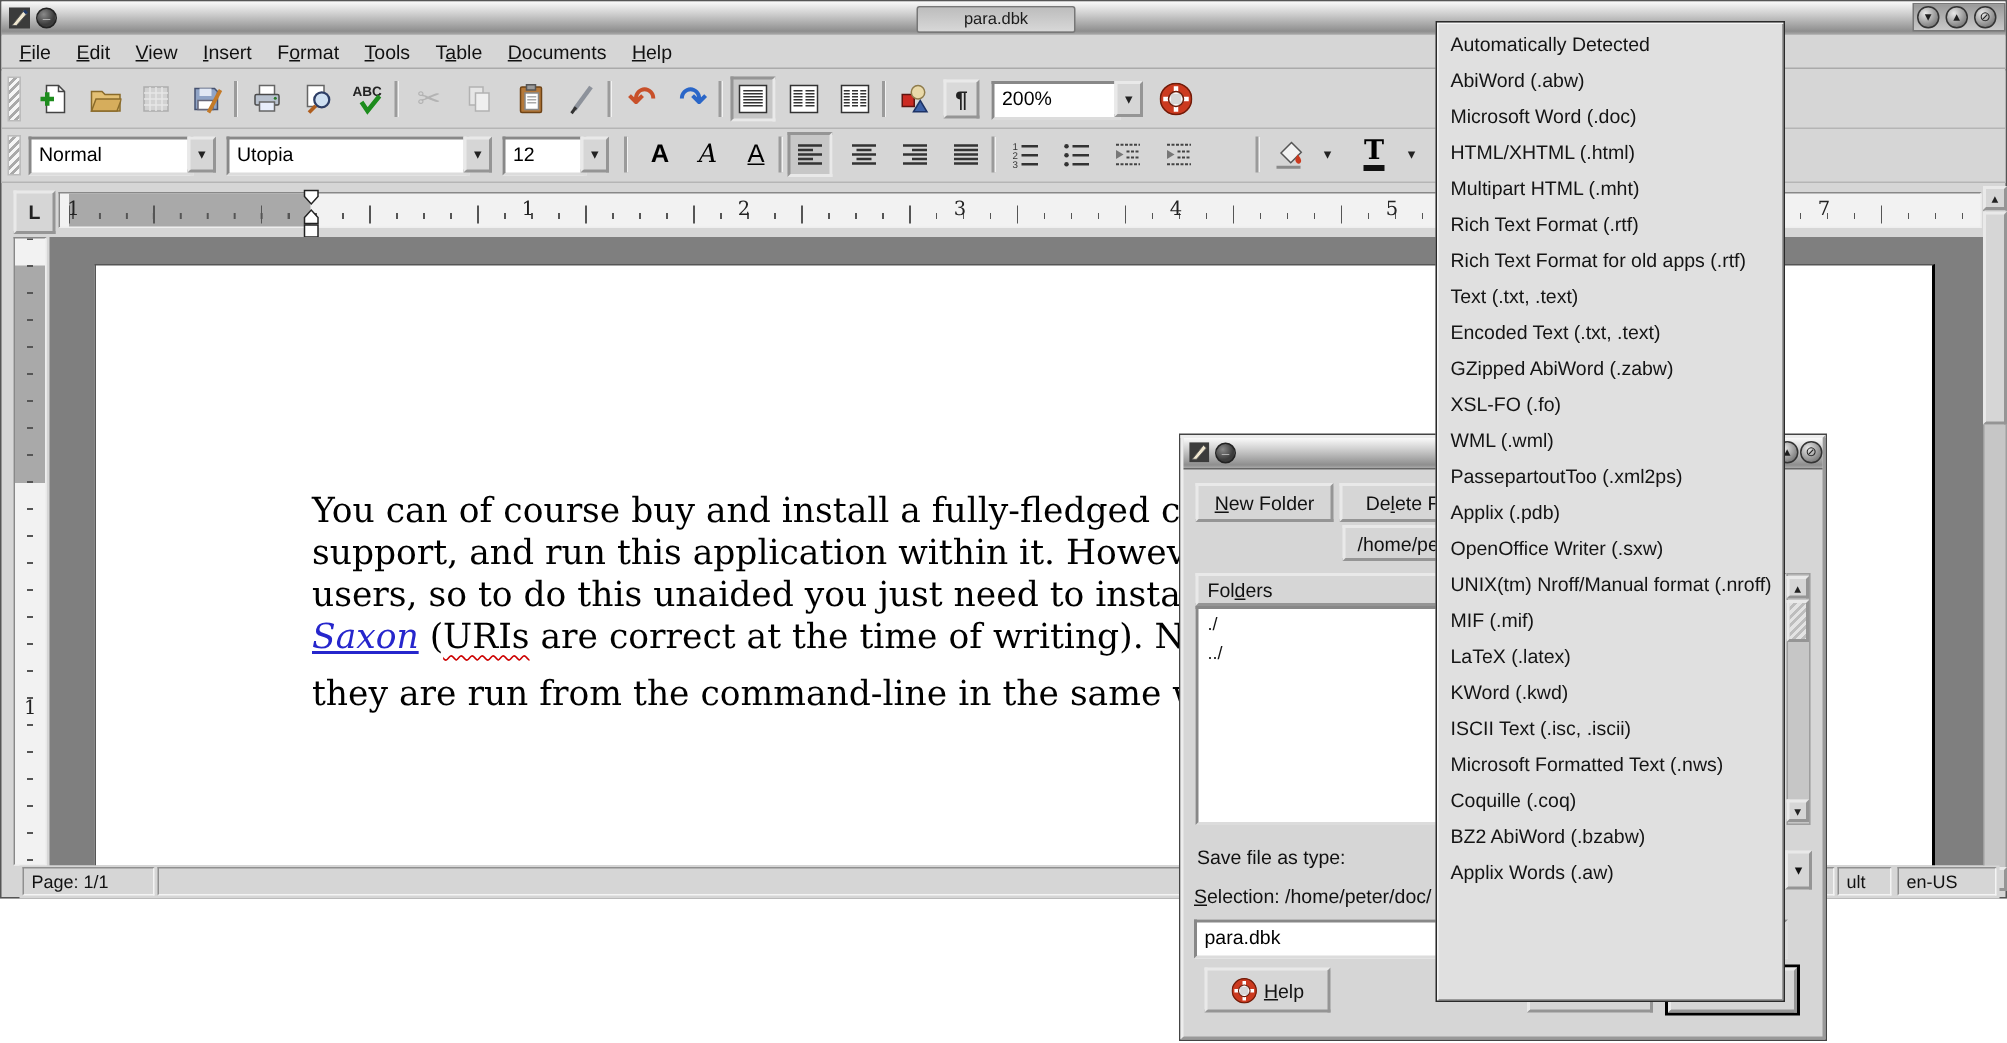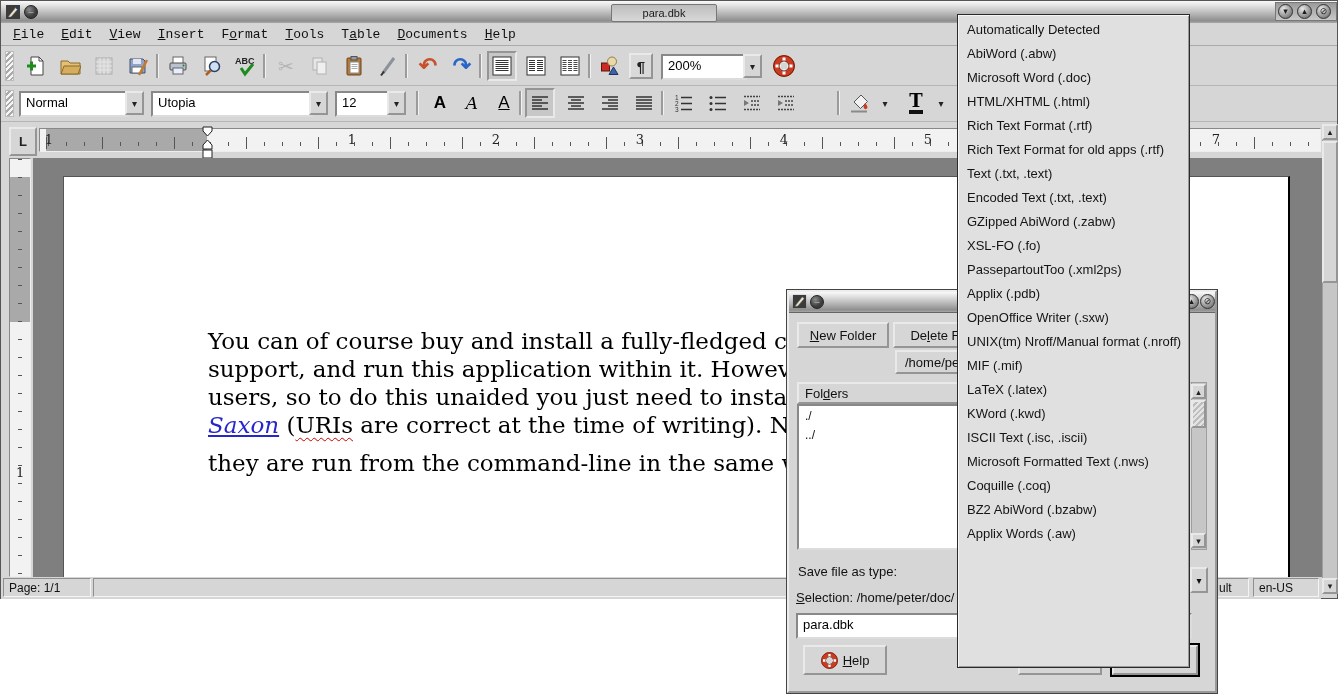--- a/index.html
+++ b/index.html
@@ -17,21 +17,21 @@
   .title-plate{top:3px;height:16px;background:linear-gradient(180deg,#bdbdbd,#d8d8d8);
     border:1px solid #777;border-radius:2px;color:#1a1a1a;font-size:11px;line-height:16px;text-align:center;}
   .winbtn{width:15px;height:15px;border-radius:50%;top:3px;
     background:radial-gradient(circle at 35% 30%,#e8e8e8,#9a9a9a 55%,#5c5c5c);
     border:1px solid #333;box-sizing:border-box;color:#1d1d1d;font-size:9px;line-height:13px;text-align:center;}
   .appbtn{width:14px;height:14px;border-radius:50%;top:4px;
     background:radial-gradient(circle at 35% 30%,#8a8a8a,#3c3c3c 60%);
     border:1px solid #222;box-sizing:border-box;color:#bbb;font-size:9px;line-height:12px;text-align:center;}
   .menubar{left:0;top:22px;right:0;height:23px;background:#d6d6d6;border-bottom:1px solid #aaa;
     display:flex;align-items:center;padding-left:12px;box-sizing:border-box;}
-  .menu-item{font-size:13px;color:#111;margin-right:17px;font-family:Liberation Mono, monospace;}
+  .menu-item{font-size:13px;color:#111;margin-right:17px;}
   .menu-item u{text-decoration:underline;}
   .toolbar{left:0;right:0;background:#d6d6d6;}
   #toolbar-std{top:46px;height:38px;border-bottom:1px solid #b5b5b5;padding-left:40px;}
   #toolbar-fmt{top:85px;height:35px;border-bottom:1px solid #b5b5b5;}
   .handle{width:7px;top:4px;bottom:4px;left:4px;
     background:repeating-linear-gradient(135deg,#f5f5f5 0 2px,#a9a9a9 2px 4px);border:1px solid #bbb;}
   .tsep{width:2px;top:7px;height:24px;background:#9b9b9b;border-right:1px solid #f2f2f2;}
   .tbtn{width:30px;height:30px;top:4px;display:flex;align-items:center;justify-content:center;}
   .tbtn.small{width:24px;height:26px;top:6px;}
   .tbtn.framed{border:2px outset #e9e9e9;background:#d9d9d9;box-sizing:border-box;}
@@ -69,21 +69,21 @@
   .para2{margin-top:10px;}
   .seg-link{font-style:italic;text-decoration:underline;}
   .seg-misspelled{text-decoration:underline wavy 1px;text-decoration-color:#cc0000;text-underline-offset:4px;}
   
   .sb-track{background:#c6c6c6;border:1px solid #9e9e9e;box-sizing:border-box;}
   .sb-btn{width:16px;height:16px;border:2px outset #e9e9e9;background:#d6d6d6;box-sizing:border-box;
     display:flex;align-items:center;justify-content:center;font-size:9px;color:#222;}
   .sb-thumb{border:2px outset #e9e9e9;background:#d6d6d6;box-sizing:border-box;}
   .sb-thumb.hatch{background:repeating-linear-gradient(135deg,#e3e3e3 0 2px,#bdbdbd 2px 4px);}
   
-  .statusbar{left:0;top:576px;width:1320px;height:22px;background:#d6d6d6;display:block;}
+  .statusbar{left:12px;top:576px;width:1320px;height:22px;background:#d6d6d6;display:block;}
   .seg{position:absolute;top:1px;height:19px;border:1px solid;border-color:#8f8f8f #f4f4f4 #f4f4f4 #8f8f8f;
     background:#d6d6d6;font-size:12px;color:#111;line-height:18px;padding:0 5px;box-sizing:border-box;overflow:hidden;}
   
   #dialog{left:787px;top:290px;width:430px;height:403px;background:#d6d6d6;border:2px outset #ededed;
     box-sizing:border-box;z-index:10;box-shadow:0 0 0 1px #444;}
   #dialog .titlebar{height:20px;top:0;}
   .gbtn{border:2px outset #e9e9e9;background:#d6d6d6;box-sizing:border-box;font-size:13px;color:#111;
     display:flex;align-items:center;justify-content:center;}
   .gbtn u{text-decoration:underline;}
   .dlabel{font-size:13px;color:#111;}
@@ -465,26 +465,28 @@
 
   <span class="gbtn abs" style="left:229px;top:353px;width:84px;height:30px"></span>
   <span class="gbtn default-btn abs" style="left:323px;top:353px;width:86px;height:30px"></span>
 </div>
 
 <div id="dropdown" class="abs">
     <div class="dd-item">Automatically Detected</div>
     <div class="dd-item">AbiWord (.abw)</div>
     <div class="dd-item">Microsoft Word (.doc)</div>
     <div class="dd-item">HTML/XHTML (.html)</div>
+    <div class="dd-item">Multipart HTML (.mht)</div>
     <div class="dd-item">Rich Text Format (.rtf)</div>
     <div class="dd-item">Rich Text Format for old apps (.rtf)</div>
     <div class="dd-item">Text (.txt, .text)</div>
     <div class="dd-item">Encoded Text (.txt, .text)</div>
     <div class="dd-item">GZipped AbiWord (.zabw)</div>
     <div class="dd-item">XSL-FO (.fo)</div>
+    <div class="dd-item">WML (.wml)</div>
     <div class="dd-item">PassepartoutToo (.xml2ps)</div>
     <div class="dd-item">Applix (.pdb)</div>
     <div class="dd-item">OpenOffice Writer (.sxw)</div>
     <div class="dd-item">UNIX(tm) Nroff/Manual format (.nroff)</div>
     <div class="dd-item">MIF (.mif)</div>
     <div class="dd-item">LaTeX (.latex)</div>
     <div class="dd-item">KWord (.kwd)</div>
     <div class="dd-item">ISCII Text (.isc, .iscii)</div>
     <div class="dd-item">Microsoft Formatted Text (.nws)</div>
     <div class="dd-item">Coquille (.coq)</div>

